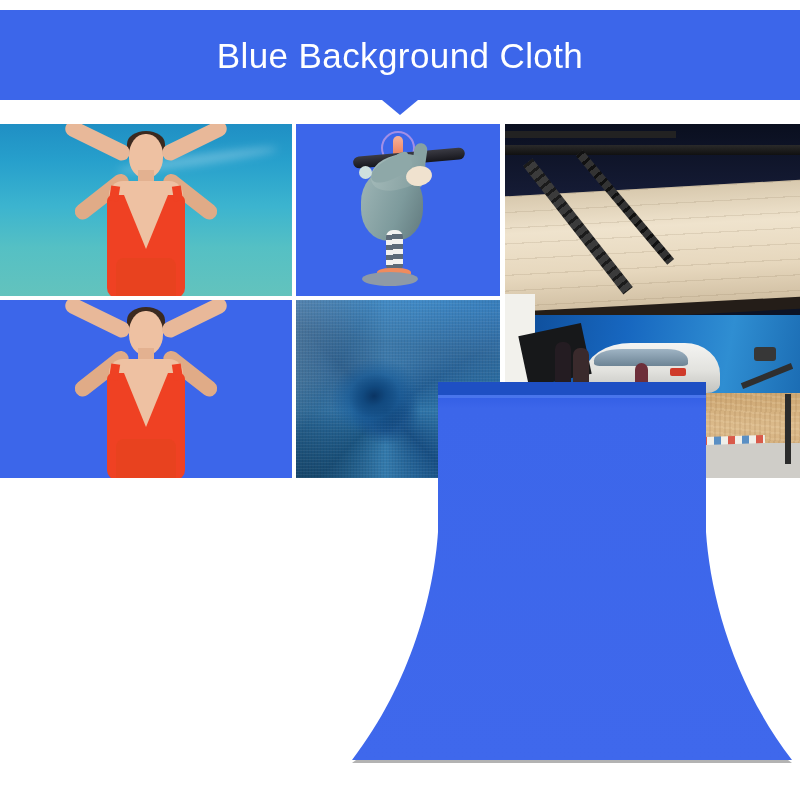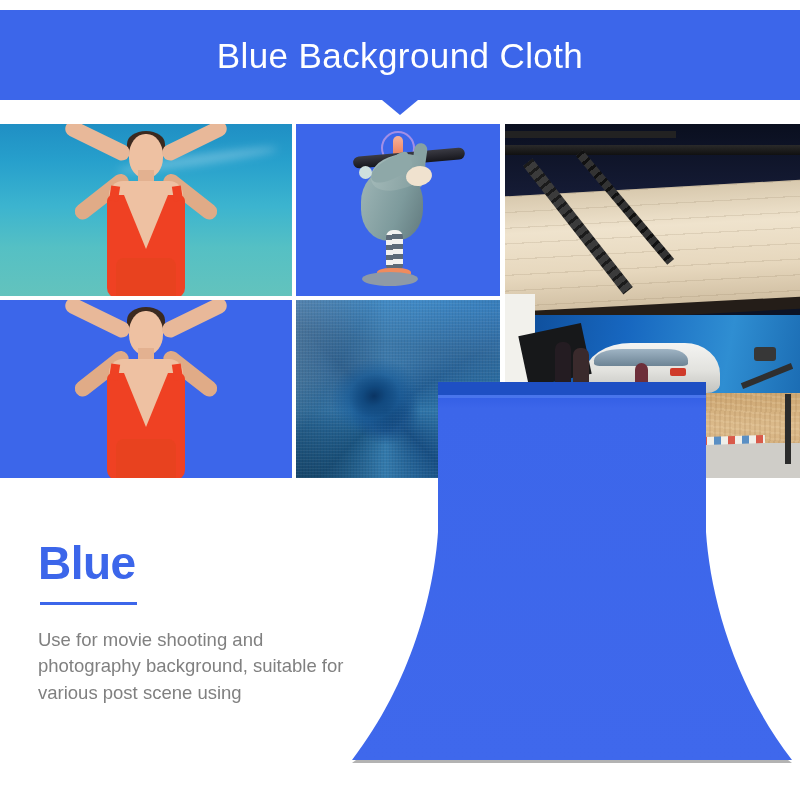--- a/index.html
+++ b/index.html
@@ -575,25 +575,20 @@
 
     <div class="cell cell-fabric">
       <div class="fabric"></div>
       <div class="fabric-folds"></div>
       <div class="fabric-weave"></div>
       <div class="fabric-swirl"></div>
     </div>
 
   </div>
 
-  <div class="copy">
-    <div class="copy-title">Blue</div>
-    <div class="copy-rule"></div>
-    <div class="copy-body">Use for movie shooting and photography background, suitable for various post scene using</div>
-  </div>
 
   <div class="cloth">
     <svg viewBox="0 0 440 384" preserveAspectRatio="none" aria-hidden="true">
       <defs>
         <linearGradient id="clothGrad" x1="0" y1="0" x2="0" y2="1">
           <stop offset="0%" stop-color="#2a57e0"></stop>
           <stop offset="7%" stop-color="#3c66ea"></stop>
           <stop offset="100%" stop-color="#3f68ec"></stop>
         </linearGradient>
       </defs>

